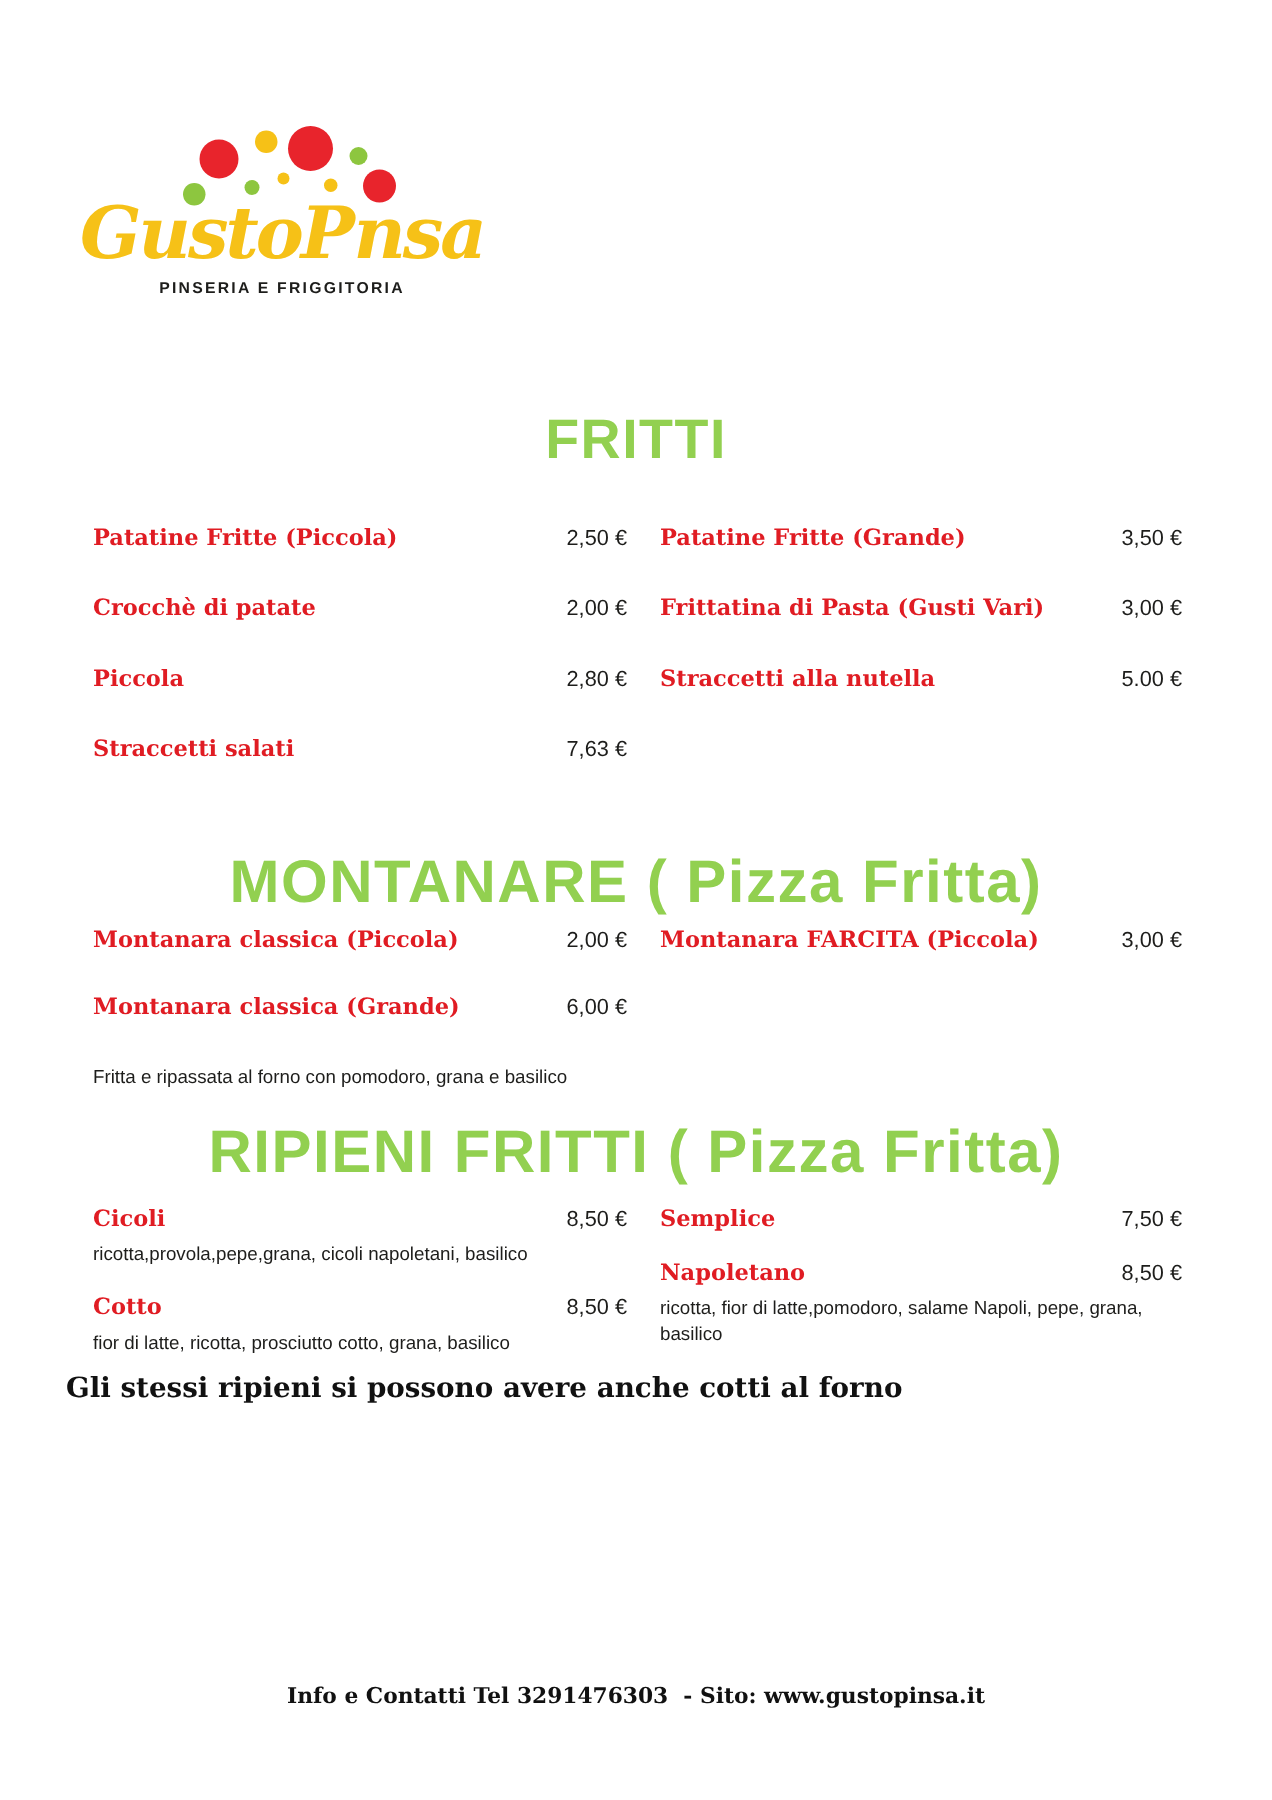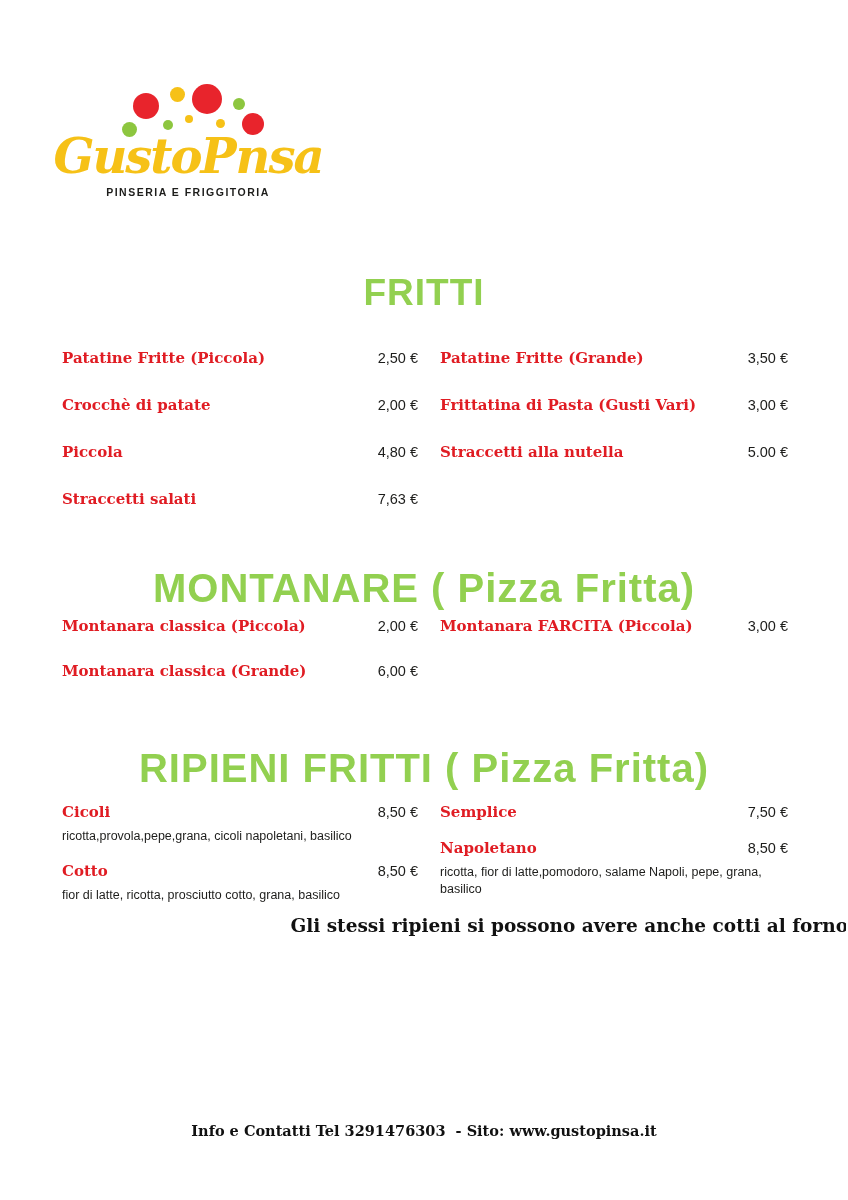--- a/index.html
+++ b/index.html
@@ -67,23 +67,24 @@
   }
   .desc.wrap { white-space:normal; }
   .g-fritti .item { height:47px; }
   .g-montanare .item { height:45px; }
   .g-montanare .desc { margin-top:4px; }
   .g-ripieni .ritem { margin-bottom:16px; }
   .g-ripieni .desc { margin-top:6px; }
 
   
   .note {
-    position:absolute; top:915px; left:0; width:848px; text-align:right;
+    position:absolute; top:915px; left:0; width:848px; text-align:left;
     font-family:"DejaVu Serif", serif; font-weight:bold; font-size:18.5px;
     color:#111111;
+    padding-left:44px;
   }
   .footer {
     position:absolute; top:1122px; left:0; width:848px; text-align:center;
     font-family:"DejaVu Serif", serif; font-weight:bold; font-size:14.5px;
     color:#111111; white-space:pre;
   }
 </style>
 </head>
 <body>
 
@@ -124,21 +125,21 @@
       <div class="item">
         <span class="iname">Patatine Fritte (Piccola)</span>
         <span class="iprice">2,50 €</span>
       </div>
       <div class="item">
         <span class="iname">Crocchè di patate</span>
         <span class="iprice">2,00 €</span>
       </div>
       <div class="item">
         <span class="iname">Piccola</span>
-        <span class="iprice">4,80 €</span>
+        <span class="iprice">2,80 €</span>
       </div>
       <div class="item">
         <span class="iname">Straccetti salati</span>
         <span class="iprice">7,63 €</span>
       </div>
     </div>
     <div class="col">
       <div class="item">
         <span class="iname">Patatine Fritte (Grande)</span>
         <span class="iprice">3,50 €</span>
@@ -158,20 +159,21 @@
   <div class="grid g-montanare">
     <div class="col">
       <div class="item">
         <span class="iname">Montanara classica (Piccola)</span>
         <span class="iprice">2,00 €</span>
       </div>
       <div class="item">
         <span class="iname">Montanara classica (Grande)</span>
         <span class="iprice">6,00 €</span>
       </div>
+      <div class="desc">Fritta e ripassata al forno con pomodoro, grana e basilico</div>
     </div>
     <div class="col">
       <div class="item">
         <span class="iname">Montanara FARCITA (Piccola)</span>
         <span class="iprice">3,00 €</span>
       </div>
     </div>
   </div>
 
   <div class="sec-title t-ripieni">RIPIENI FRITTI ( Pizza Fritta)</div>

